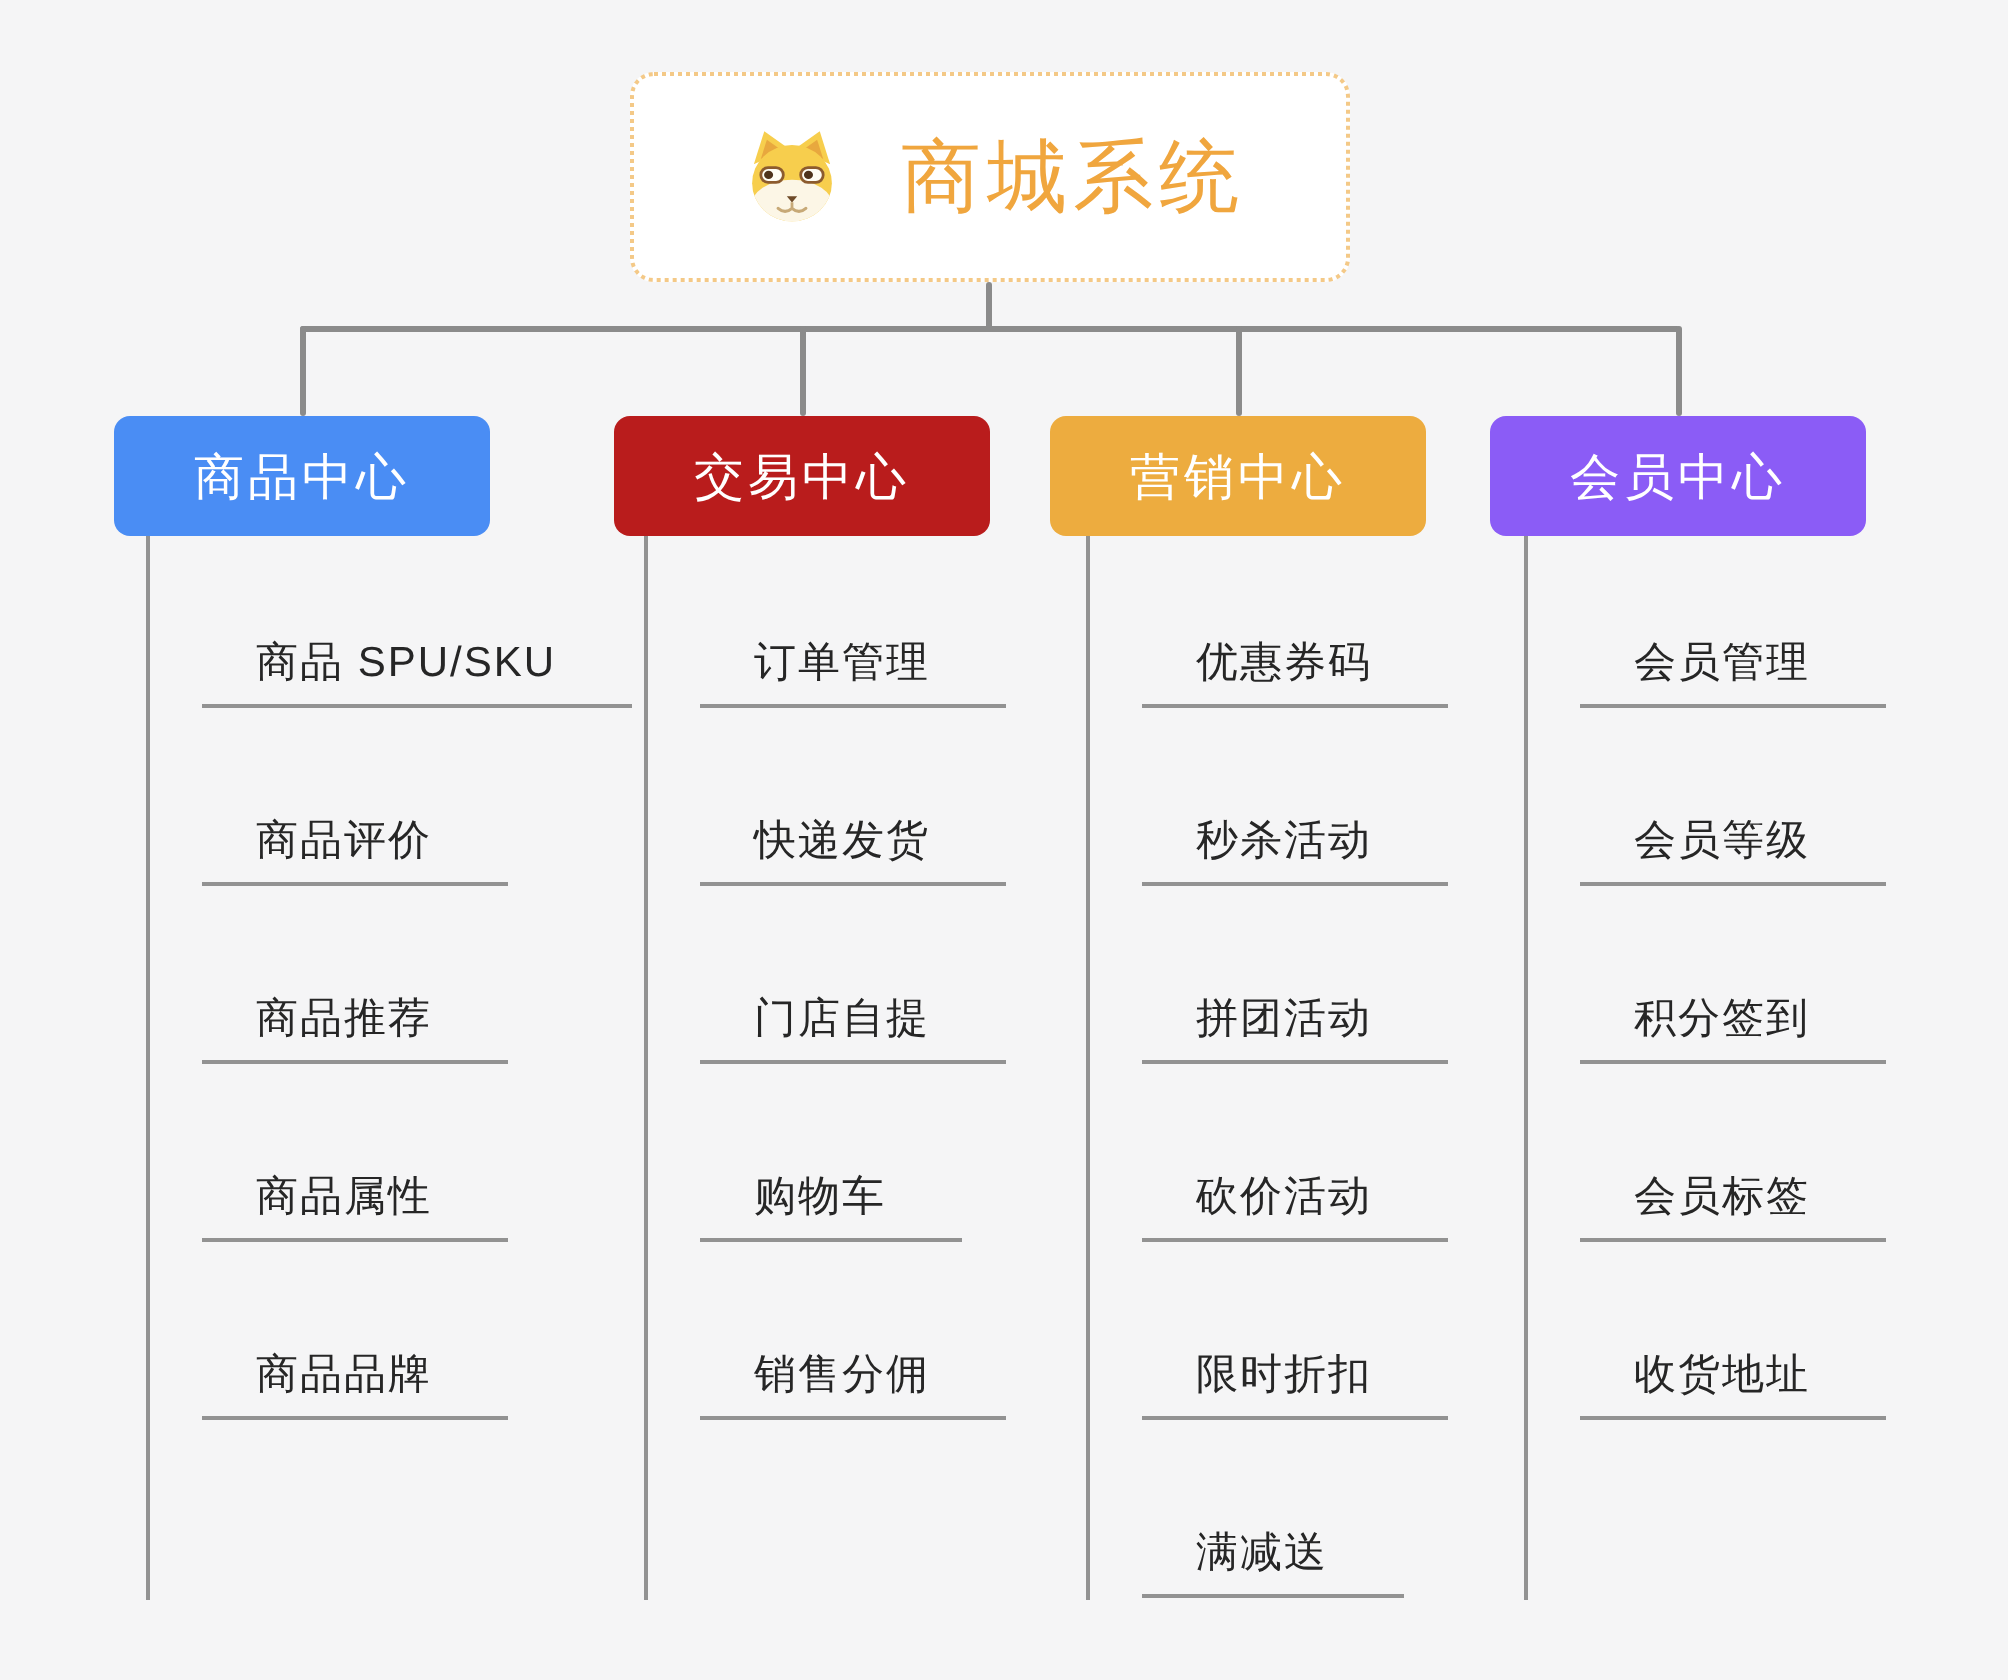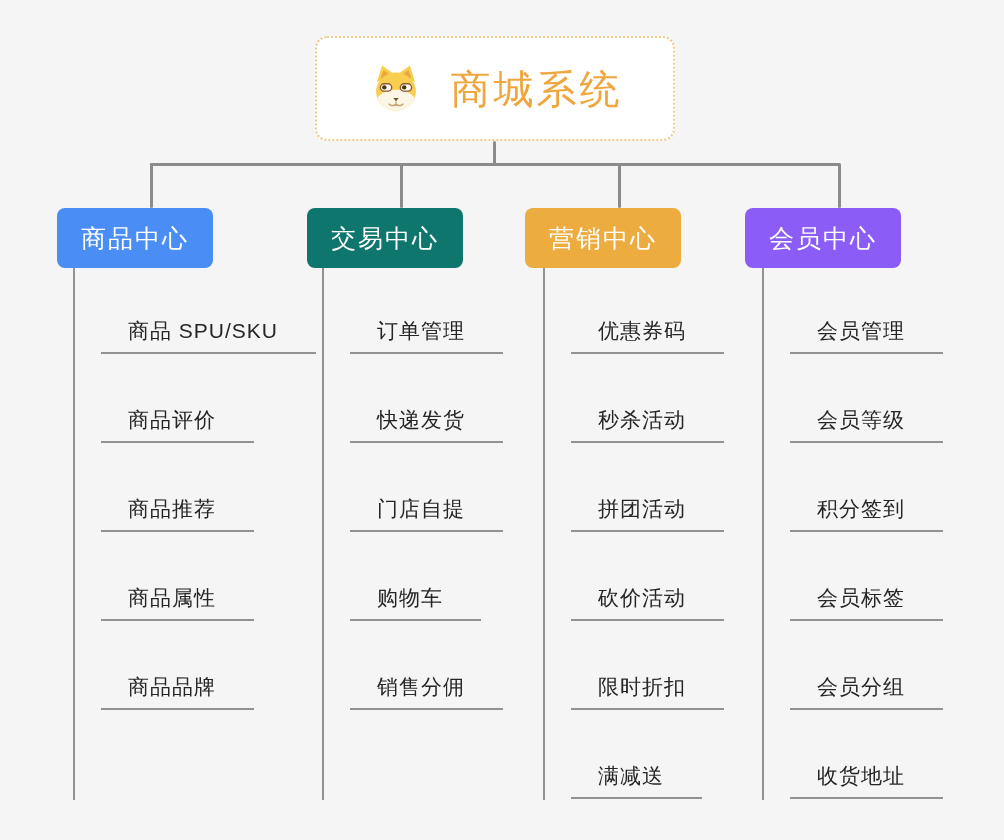--- a/index.html
+++ b/index.html
@@ -23,21 +23,21 @@
   }
   .dog{width:56px;height:52px;display:block;}
 
   
   .line{position:absolute;background:#8b8b8b;border-radius:2px;}
   .v{width:3px;}
   .h{height:3px;}
 
   
   .branch-box{
-    position:absolute;top:208px;width:156px;height:60px;border-radius:8px;
+    position:absolute;top:208px;width:188px;height:60px;border-radius:8px;
     display:flex;align-items:center;justify-content:center;
     color:#ffffff;font-size:25px;letter-spacing:2px;white-space:nowrap;
   }
 
   
   .col-line{position:absolute;top:268px;width:2px;height:532px;background:#929292;}
   .col{position:absolute;top:265px;margin-left:28px;}
   .child{
     box-sizing:border-box;height:89px;width:max-content;
     display:flex;align-items:flex-end;
@@ -78,21 +78,21 @@
   </div>
 
   <div class="line v" style="left:493px;top:141px;height:25px;"></div>
   <div class="line h" style="left:150px;top:163px;width:690px;"></div>
   <div class="line v" style="left:150px;top:163px;height:45px;"></div>
   <div class="line v" style="left:400px;top:163px;height:45px;"></div>
   <div class="line v" style="left:618px;top:163px;height:45px;"></div>
   <div class="line v" style="left:838px;top:163px;height:45px;"></div>
 
   <div class="branch-box" style="left: 57px; background: rgb(74, 141, 244);">商品中心</div>
-  <div class="branch-box" style="left: 307px; background: #0f766e;">交易中心</div>
+  <div class="branch-box" style="left: 307px; background: #b91c1c;">交易中心</div>
   <div class="branch-box" style="left: 525px; background: rgb(237, 172, 63);">营销中心</div>
   <div class="branch-box" style="left: 745px; background: #8b5cf6;">会员中心</div>
 
   <div class="col-line" style="left:73px;"></div>
   <div class="col-line" style="left:322px;"></div>
   <div class="col-line" style="left:543px;"></div>
   <div class="col-line" style="left:762px;"></div>
 
   <div class="col" style="left:73px;">
     <div class="child">商品 SPU/SKU</div>
@@ -117,17 +117,16 @@
     <div class="child">砍价活动</div>
     <div class="child">限时折扣</div>
     <div class="child">满减送</div>
   </div>
 
   <div class="col" style="left:762px;">
     <div class="child">会员管理</div>
     <div class="child">会员等级</div>
     <div class="child">积分签到</div>
     <div class="child">会员标签</div>
-    <div class="child">会员分组</div>
     <div class="child">收货地址</div>
   </div>
 
 </div>
 
 </body></html>

